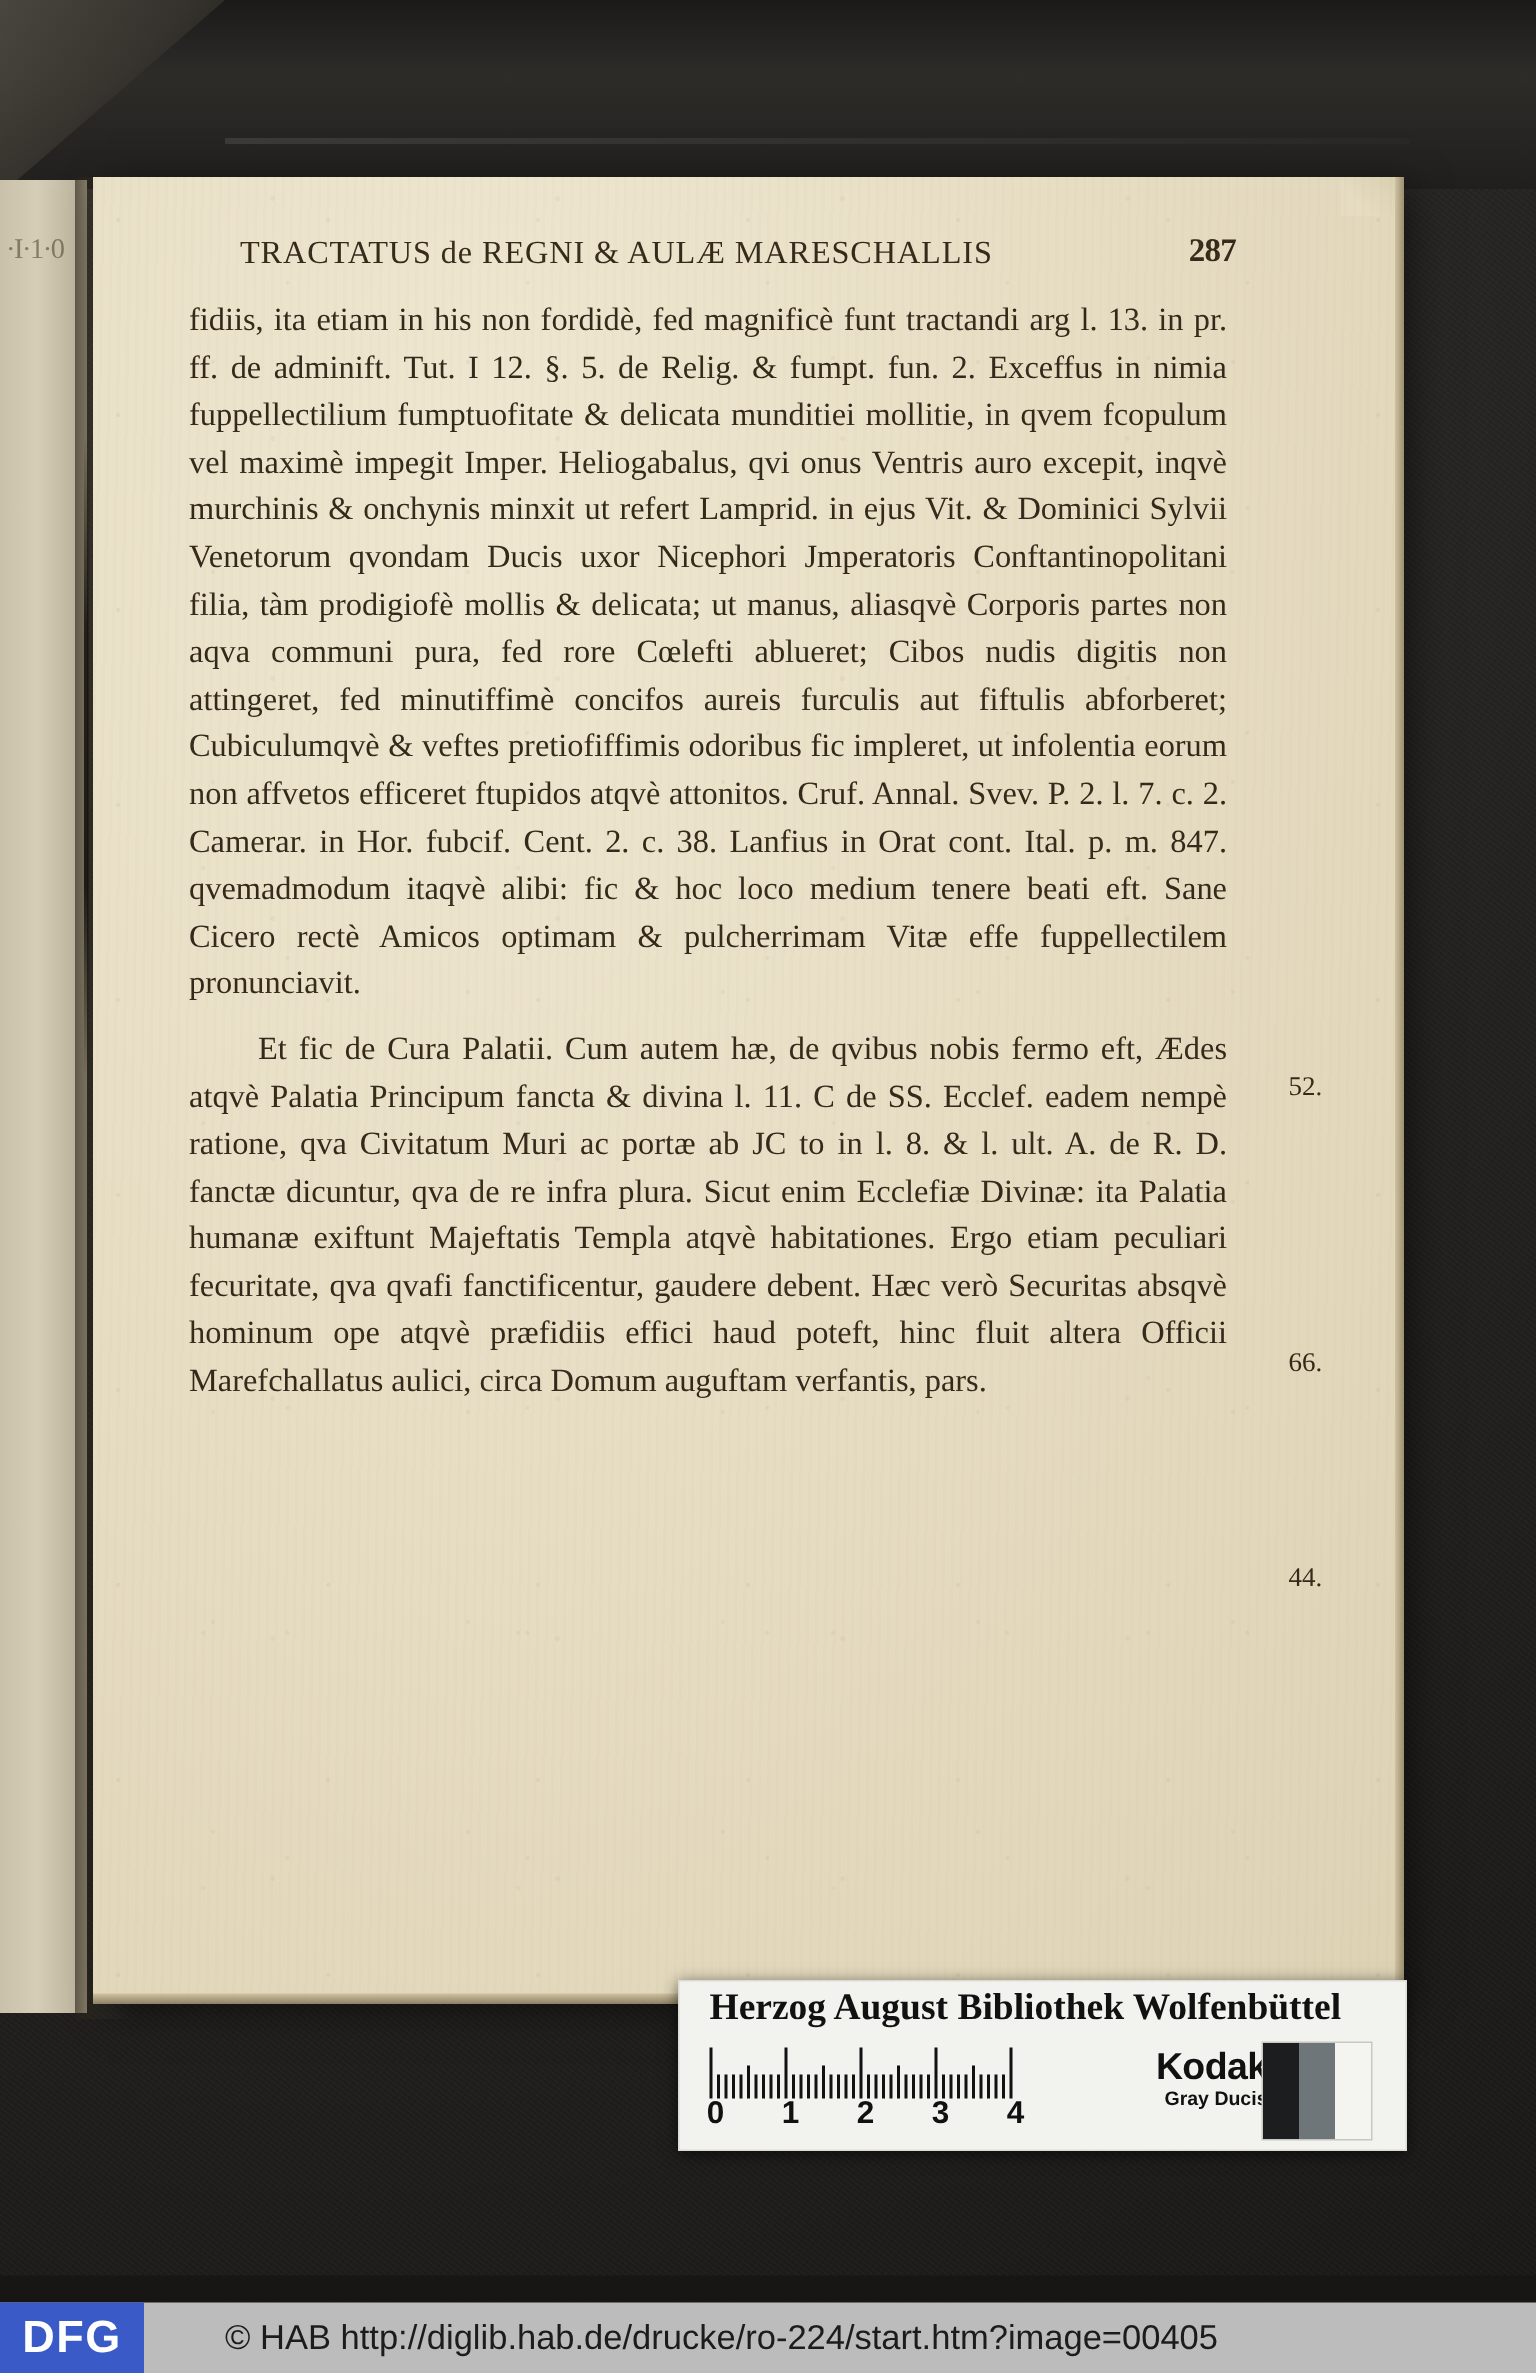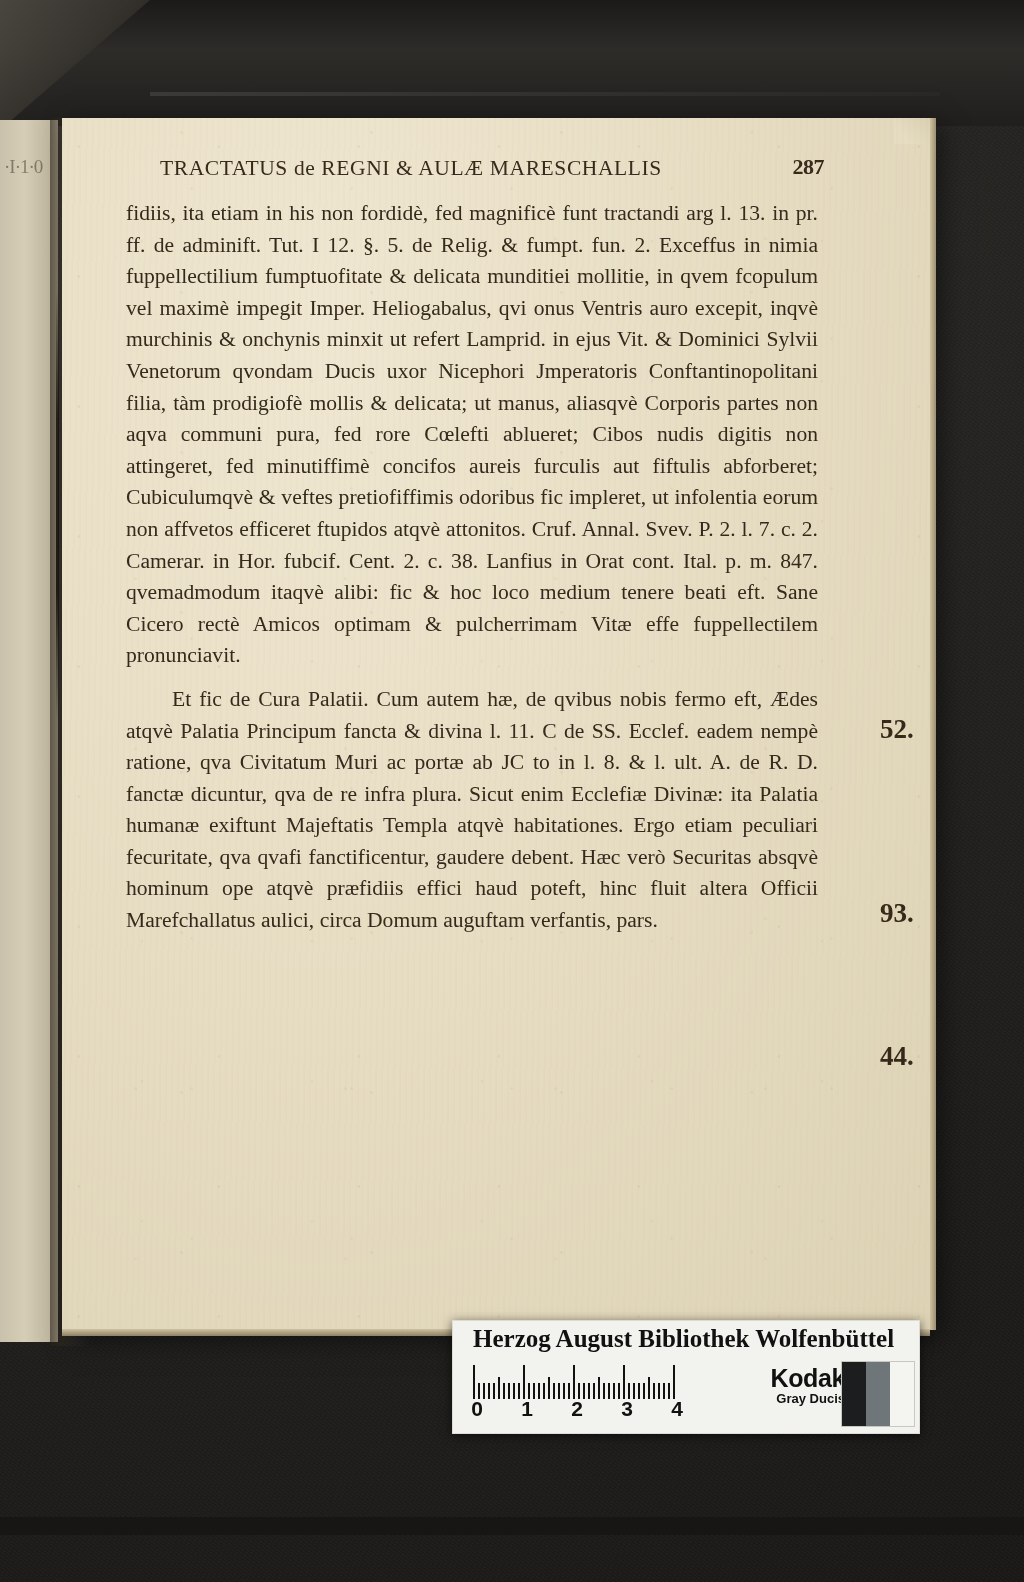--- a/index.html
+++ b/index.html
@@ -186,25 +186,25 @@
     text-align: justify;
     text-justify: inter-word;
   }
   .body p.indent {
     text-indent: 46px;
   }
 
   
   .marginalia {
     position: absolute;
-    left: 818px; top: 38px;
+    left: 797px; top: 38px;
     width: 78px;
     height: 1100px;
-    font-size: 27px;
-    font-weight: bold;
+    font-size: 18px;
+    font-weight: normal;
     color: #342819;
   }
   .marginalia span {
     position: absolute;
     left: 0;
     white-space: nowrap;
   }
   .m52 { top: 558px; }
   .m53 { top: 742px; }
   .m54 { top: 885px; }
@@ -232,20 +232,21 @@
   }
 
   
   .target-card {
     position: absolute;
     left: 452px; top: 1320px;
     width: 466px; height: 112px;
     background: #f2f2ee;
     box-shadow: 0 2px 10px rgba(0,0,0,.6);
     border: 1px solid #dcdcd6;
+    padding-left: 18px;
   }
   .target-title {
     position: absolute;
     left: 20px; top: 4px;
     font-family: "Liberation Serif", serif;
     font-weight: bold;
     font-size: 25px;
     color: #111;
     white-space: nowrap;
   }
@@ -380,21 +381,21 @@
 
       <div class="body">
         <p>fidiis, ita etiam in his non fordidè, fed magnificè funt tractandi arg l. 13. in pr. ff. de adminift. Tut. I 12. §. 5. de Relig. &amp; fumpt. fun. 2. Exceffus in nimia fuppellectilium fumptuofitate &amp; delicata munditiei mollitie, in qvem fcopulum vel maximè impegit Imper. Heliogabalus, qvi onus Ventris auro excepit, inqvè murchinis &amp; onchynis minxit ut refert Lamprid. in ejus Vit. &amp; Dominici Sylvii Venetorum qvondam Ducis uxor Nicephori Jmperatoris Conftantinopolitani filia, tàm prodigiofè mollis &amp; delicata; ut manus, aliasqvè Corporis partes non aqva communi pura, fed rore Cœlefti ablueret; Cibos nudis digitis non attingeret, fed minutiffimè concifos aureis furculis aut fiftulis abforberet; Cubiculumqvè &amp; veftes pretiofiffimis odoribus fic impleret, ut infolentia eorum non affvetos efficeret ftupidos atqvè attonitos. Cruf. Annal. Svev. P. 2. l. 7. c. 2. Camerar. in Hor. fubcif. Cent. 2. c. 38. Lanfius in Orat cont. Ital. p. m. 847. qvemadmodum itaqvè alibi: fic &amp; hoc loco medium tenere beati eft. Sane Cicero rectè Amicos optimam &amp; pulcherrimam Vitæ effe fuppellectilem pronunciavit.</p>
         <p class="indent">Et fic de Cura Palatii. Cum autem hæ, de qvibus nobis fermo eft, Ædes atqvè Palatia Principum fancta &amp; divina l. 11. C de SS. Ecclef. eadem nempè ratione, qva Civitatum Muri ac portæ ab JC to in l. 8. &amp; l. ult. A. de R. D. fanctæ dicuntur, qva de re infra plura. Sicut enim Ecclefiæ Divinæ: ita Palatia humanæ exiftunt Majeftatis Templa atqvè habitationes. Ergo etiam peculiari fecuritate, qva qvafi fanctificentur, gaudere debent. Hæc verò Securitas absqvè hominum ope atqvè præfidiis effici haud poteft, hinc fluit altera Officii Marefchallatus aulici, circa Domum auguftam verfantis, pars.</p>
       </div>
 
     </div>
 
     <div class="marginalia">
       <span class="m52">52.</span>
-      <span class="m53">93.</span>
+      <span class="m53">66.</span>
       <span class="m54">44.</span>
     </div>
   </div>
 
   <div class="target-card">
     <div class="target-title">Herzog August Bibliothek Wolfenbüttel</div>
 
     <div class="ruler">
       <div class="ticks" id="ruler-ticks">
           <i style="left: 0px; height: 34px;"></i>
@@ -454,14 +455,20 @@
     </div>
 
     <div class="patches" id="gray-patches">
         <div style="background: rgb(27, 29, 30);"></div>
         <div style="background: rgb(110, 118, 121);"></div>
         <div style="background: rgb(244, 244, 240);"></div>
       </div>
   </div>
 
   <div class="footer-strip"></div>
+  <div class="footer-bar">
+    <div class="dfg-logo">
+      <span>DFG</span>
+    </div>
+    <div class="footer-text">© HAB http://diglib.hab.de/drucke/ro-224/start.htm?image=00405</div>
+  </div>
 
 </div>
 
 </body></html>

